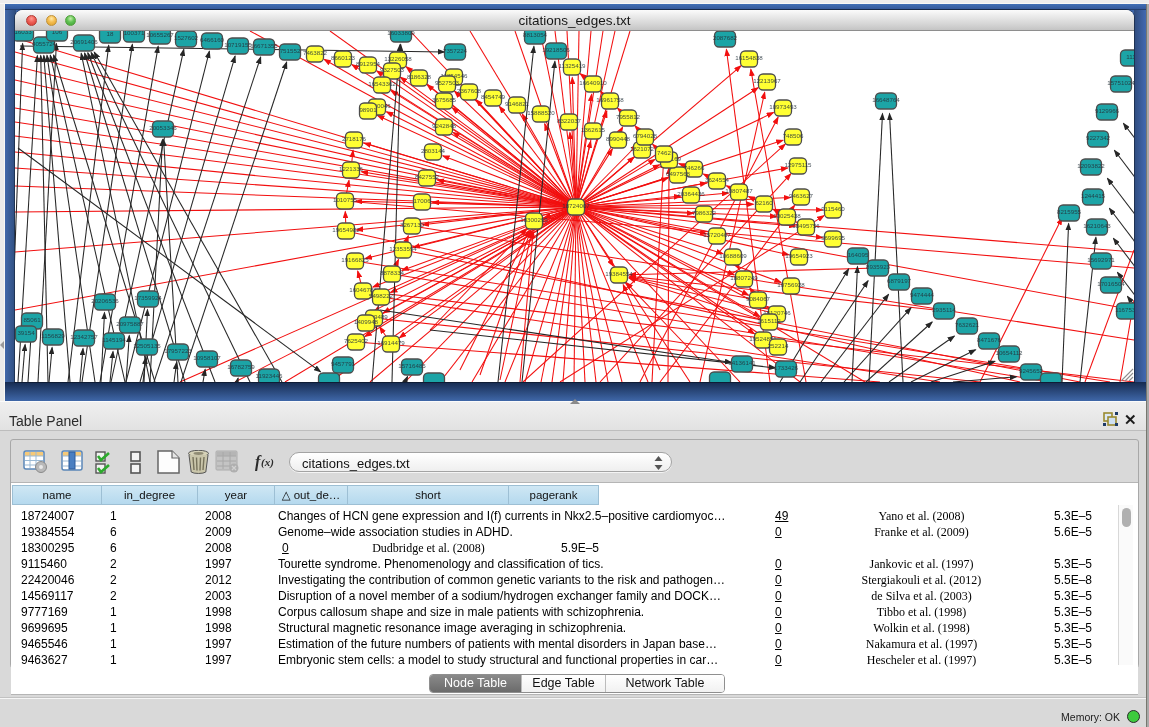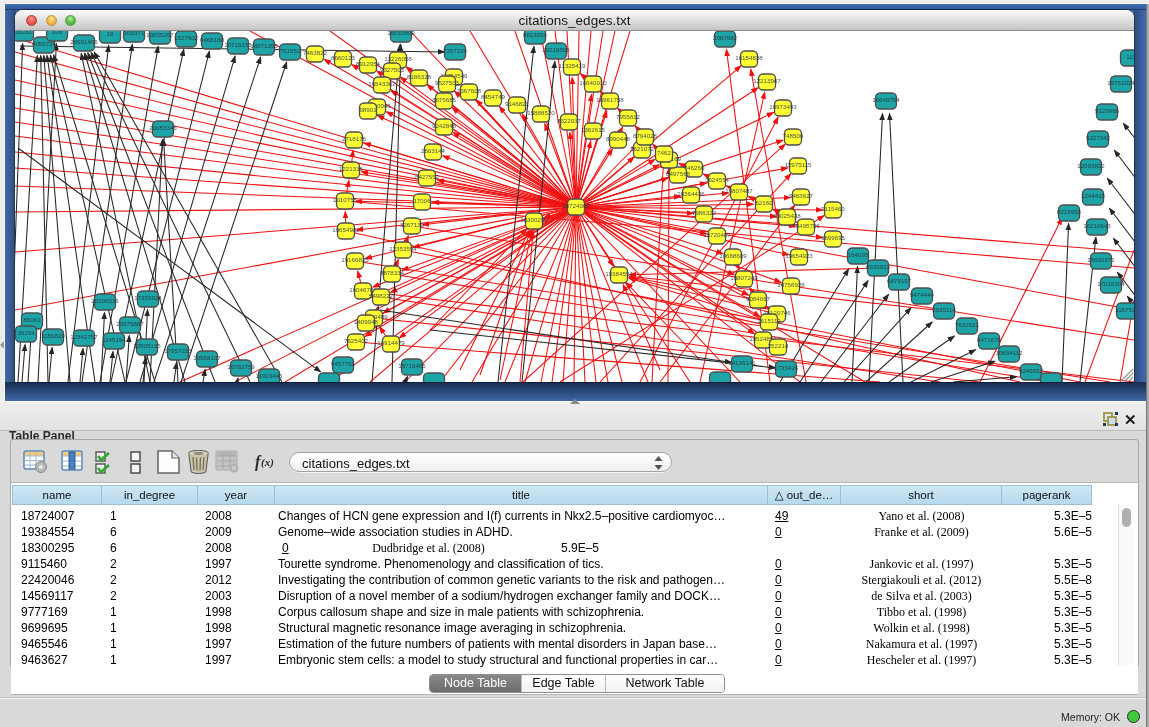--- a/index.html
+++ b/index.html
@@ -13,21 +13,21 @@
 #win { position:absolute; left:15px; top:10px; width:1119px; height:372px; border-radius:8px 8px 0 0; box-shadow:0 0 0 1px rgba(0,0,0,0.35); background:#fff; }
 #titlebar { position:absolute; left:0; top:0; width:100%; height:21px; border-radius:8px 8px 0 0; background:linear-gradient(#fbfbfb,#d0d0d0 80%,#c4c4c4); border-bottom:1px solid #8e8e8e; }
 #titlebar .title { position:absolute; left:0; right:0; top:3px; text-align:center; font-size:13.5px; color:#161616; }
 .tl { position:absolute; top:4.5px; width:11px; height:11px; border-radius:50%; }
 #tl-r { left:11px; background:radial-gradient(circle at 50% 30%, #ff9a92 0%, #ee5f57 45%, #d33a30 100%); border:1px solid #b33b33; }
 #tl-y { left:30.5px; background:radial-gradient(circle at 50% 30%, #ffe9a8 0%, #f5bd4f 45%, #d99e2b 100%); border:1px solid #c09137; }
 #tl-g { left:50px; background:radial-gradient(circle at 50% 30%, #c4eda9 0%, #61c354 45%, #3f9e34 100%); border:1px solid #53a03e; }
 #caret { position:absolute; left:570px; top:399px; width:0; height:0; border-left:5px solid transparent; border-right:5px solid transparent; border-bottom:5px solid #8a8a8a; z-index:5; }
 #tpanel { position:absolute; left:0; top:401px; width:1149px; height:326px; background:#d9d9d9; }
 #tphead { position:absolute; left:0; top:0; width:100%; height:30px; background:linear-gradient(#efefef,#e2e2e2); border-top:1px solid #fbfbfb; border-bottom:1px solid #bdbdbd; }
-#tphead .t { position:absolute; left:9px; top:27px; font-size:12px; color:#2b2b2b;font-weight:bold; }
+#tphead .t { position:absolute; left:9px; top:11px; font-size:14px; color:#2b2b2b; }
 #tpx { position:absolute; left:1124px; top:9px; font-size:15px; font-weight:bold; color:#1b1b1b; }
 #inset { position:absolute; left:10px; top:38px; width:1129px; height:233px; border:1px solid #a8a8a8; border-radius:3px 3px 8px 8px; background:#d9d9d9; }
 #toolbar { position:absolute; left:0; top:0; width:100%; height:42px; }
 #dropdown { position:absolute; left:278px; top:12px; width:383px; height:20px; border:1px solid #a3a3a3; border-radius:10px; background:linear-gradient(#ffffff,#efefef); box-shadow:0 1px 0 rgba(255,255,255,.7); }
 #dropdown .dt { position:absolute; left:12px; top:2.5px; font-size:13px; color:#111; }
 #tablewrap { position:absolute; left:0px; top:42px; width:1127px; height:213px; background:#fff; border:1px solid #b5b5b5; border-left:none; border-right:none; }
 #thead { position:absolute; left:1px; top:2px; height:20px; display:flex; }
 #thead .th { background:linear-gradient(#cfe7f4,#b5d9ee); border:1px solid #9dbfd4; border-left:none; font-size:11.5px; color:#111; text-align:center; line-height:19px; height:20px; }
 #thead .th:first-child { border-left:1px solid #9dbfd4; }
 #tbody { position:absolute; left:1px; top:25px; }
@@ -663,21 +663,20 @@
         <svg width="9" height="14" style="position:absolute;right:8px;top:3px">
           <path d="M4.5,0 L8.5,5 h-8 z" fill="#555"></path>
           <path d="M4.5,14 L8.5,9 h-8 z" fill="#555"></path>
         </svg>
       </div>
     <div id="tablewrap">
       <div id="thead">
         <div class="th" style="width:90px">name</div>
         <div class="th" style="width:96px">in_degree</div>
         <div class="th" style="width:77px">year</div>
-        <div class="th" style="width:493px">title</div>
         <div class="th" style="width:73px">△ out_de…</div>
         <div class="th" style="width:161px">short</div>
         <div class="th" style="width:90px">pagerank</div>
       </div>
       <div id="tbody">
           <div class="tr">
             <div class="td c0">18724007</div>
             <div class="td c1">1</div>
             <div class="td c2">2008</div>
             <div class="td c3">Changes of HCN gene expression and I(f) currents in Nkx2.5–positive cardiomyoc…</div>

